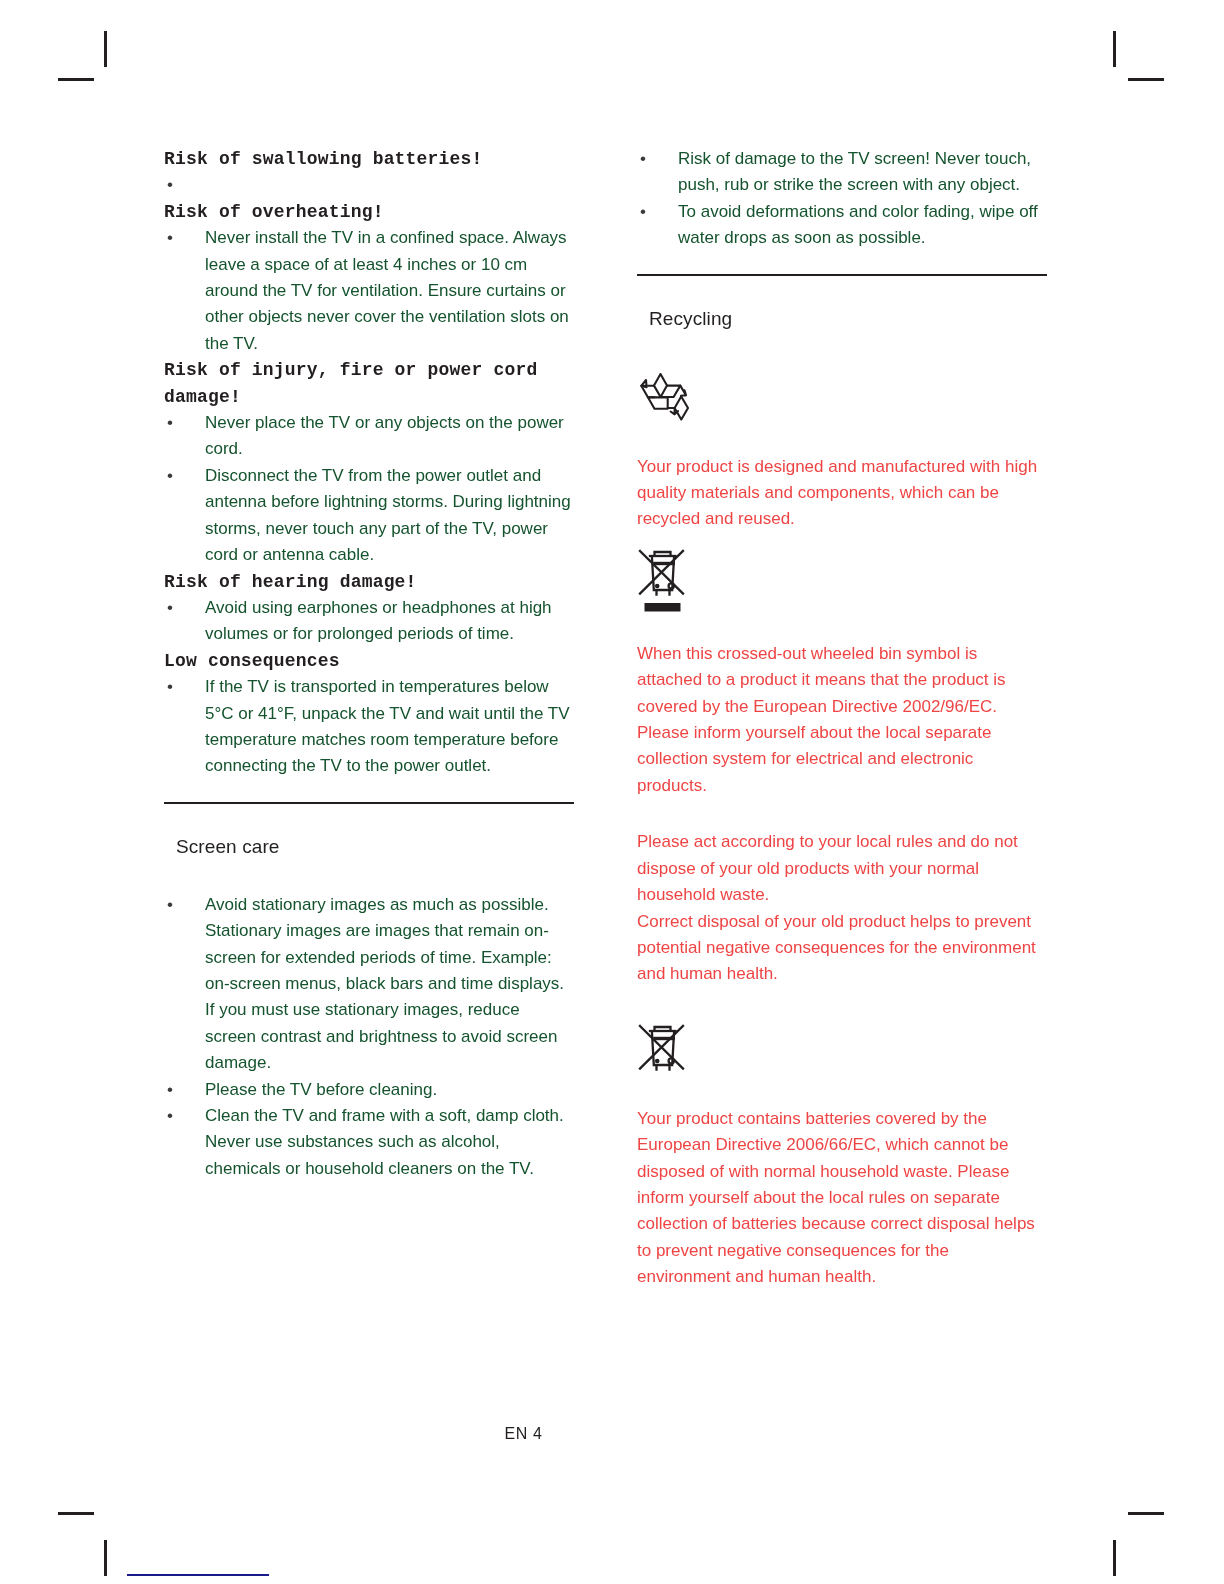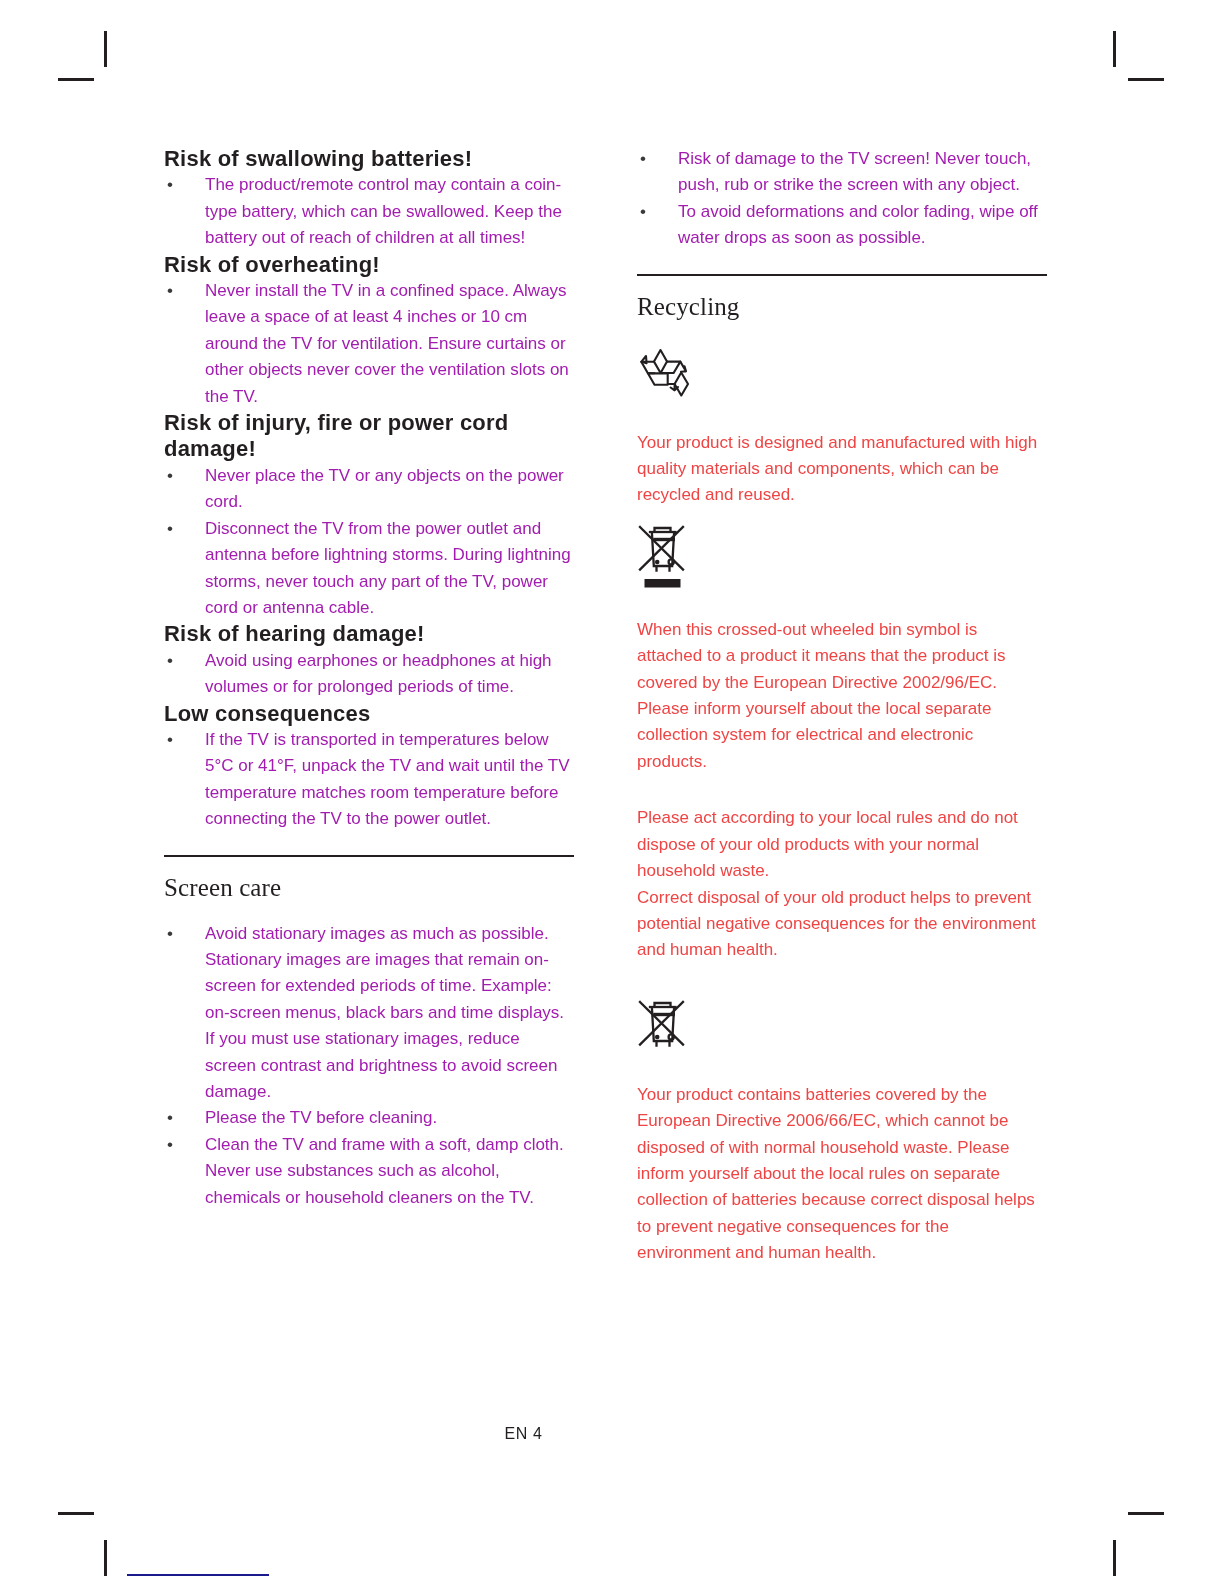--- a/index.html
+++ b/index.html
@@ -52,25 +52,26 @@
   .col {
     position: absolute;
     top: 146px;
     width: 410px;
   }
   .col-left  { left: 164px; }
   .col-right { left: 637px; }
 
   
   .subhead {
-    font-size: 22px;
+    font-size: 18px;
     font-weight: bold;
     line-height: 26.4px;
     margin: 0;
     letter-spacing: 0.01em;
+    font-family: Liberation Mono, monospace;
   }
   .body-text {
     font-size: 17px;
     font-weight: 300;
     line-height: 26.4px;
     margin: 0;
     color: #ef4444;
   }
   .bullet-row {
     display: flex;
@@ -84,37 +85,36 @@
     color: #3a3a3a;
     text-align: left;
     padding-left: 3px;
     box-sizing: border-box;
   }
   .bullet-text {
     flex: 1 1 auto;
     font-size: 17px;
     font-weight: 300;
     line-height: 26.4px;
-    color: #a21caf;
+    color: #14532d;
   }
 
   .section-rule {
     border: 0;
     border-top: 2.2px solid #231f20;
     margin: 0;
     width: 100%;
   }
   .section-head {
-    font-size: 25px;
+    font-size: 19px;
     font-weight: normal;
     line-height: 34px;
-    margin: 0;
+    margin: 12px;
     color: #231f20;
     letter-spacing: 0.005em;
-    font-family: Liberation Serif, serif;
   }
   .spacer-md  { height: 22px; }
 
   .para { margin-bottom: 0; }
   .para + .para { margin-top: 0; }
 
   .icon-block { margin: 0; }
 
   
   .footer {
@@ -143,21 +143,20 @@
 <div class="bottom-rule"></div>
 
 <div class="page">
 
   <div class="col col-left">
 
     <h3 class="subhead">Risk of swallowing batteries!</h3>
 
     <div class="bullet-row">
       <span class="bullet-dot">•</span>
-      <span class="bullet-text">The product/remote control may contain a coin-type battery, which can be swallowed. Keep the battery out of reach of children at all times!</span>
     </div>
 
     <h3 class="subhead">Risk of overheating!</h3>
 
     <div class="bullet-row">
       <span class="bullet-dot">•</span>
       <span class="bullet-text">Never install the TV in a confined space. Always leave a space of at least 4 inches or 10 cm around the TV for ventilation. Ensure curtains or other objects never cover the ventilation slots on the TV.</span>
     </div>
 
     <h3 class="subhead">Risk of injury, fire or power cord damage!</h3>

